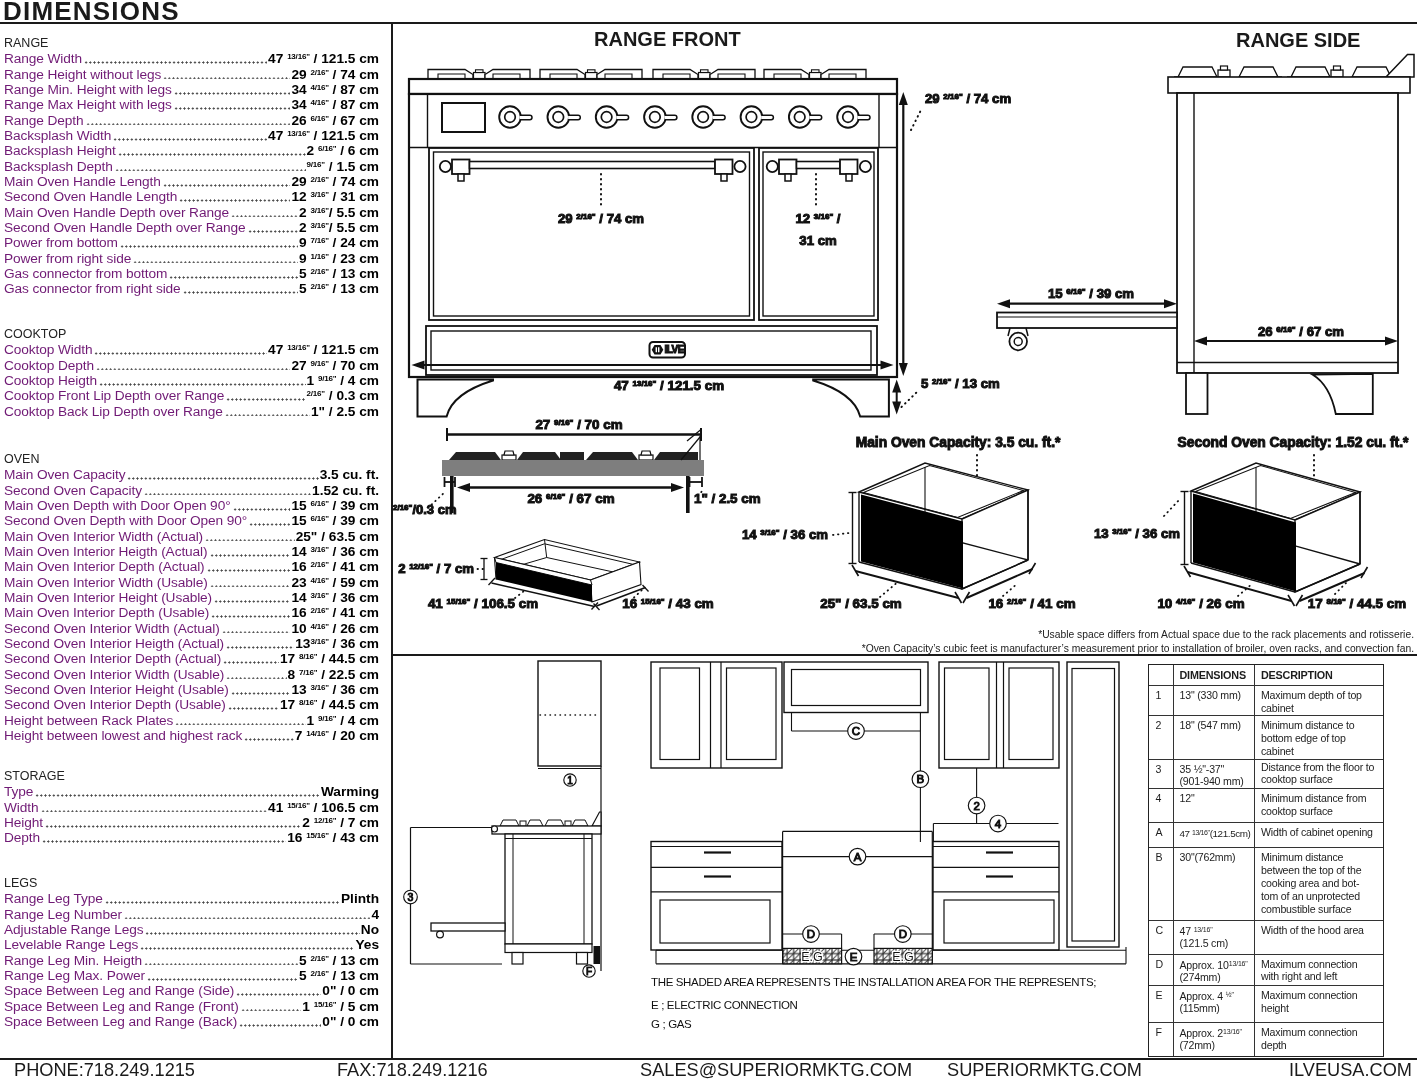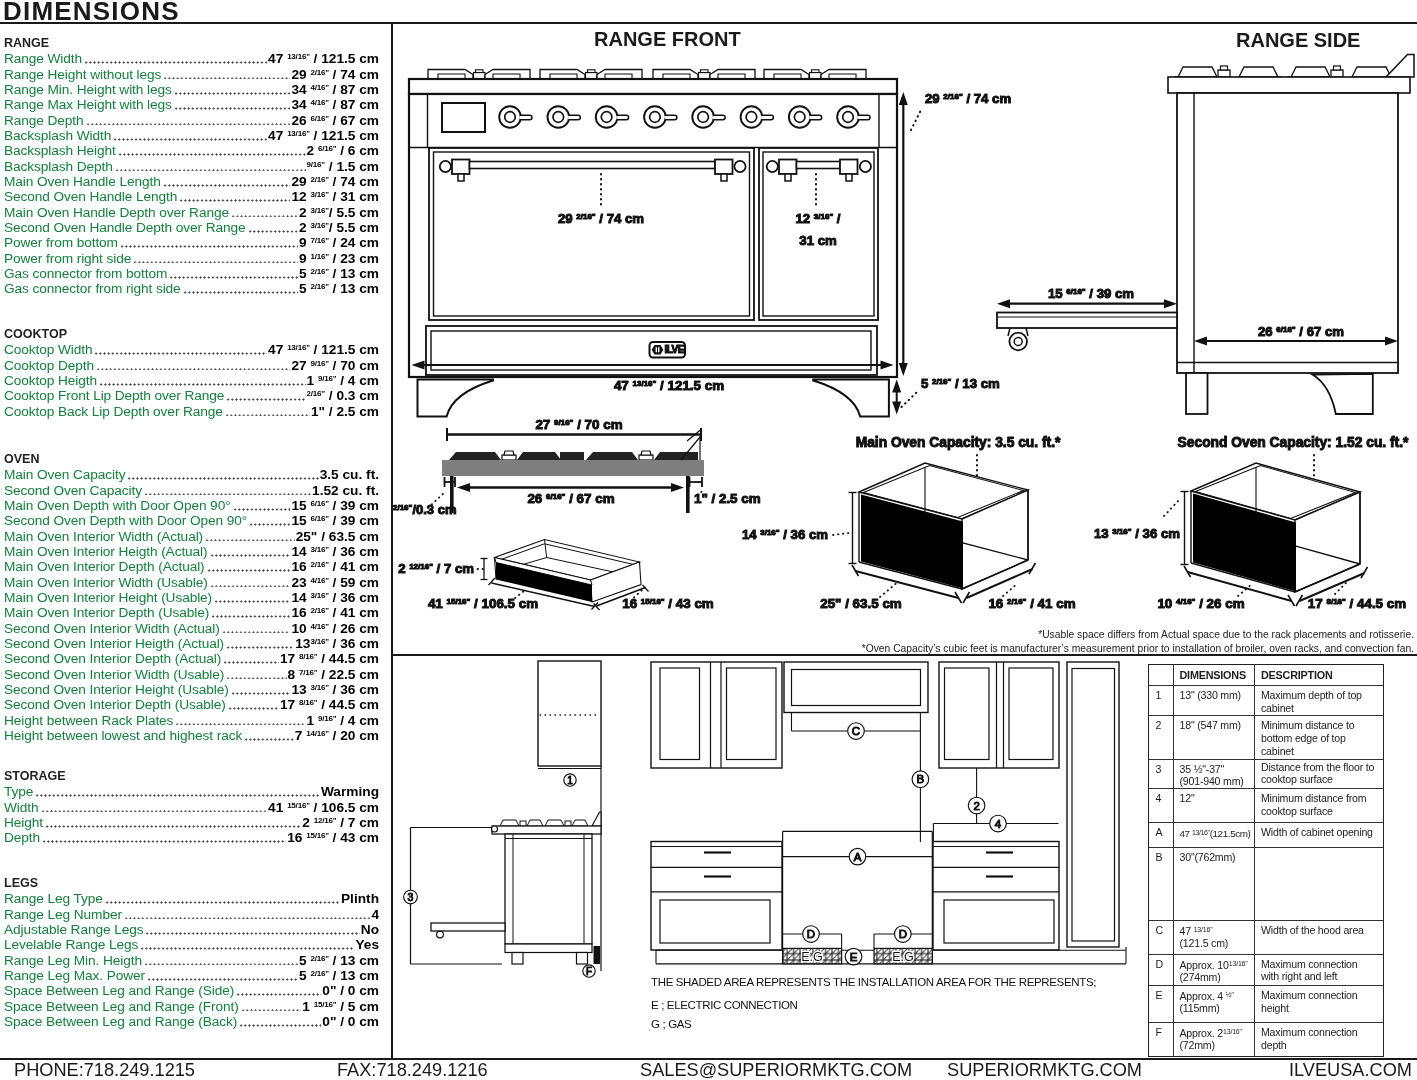--- a/index.html
+++ b/index.html
@@ -1,22 +1,22 @@
 <!DOCTYPE html>
 <html><head><meta charset="utf-8"><title>Dimensions</title>
 <style>
 html,body{margin:0;padding:0;background:#fff}
 .page{position:relative;width:1417px;height:1080px;background:#fff;overflow:hidden;
  font-family:"Liberation Sans",sans-serif;color:#111}
 .title{position:absolute;left:3px;top:-4px;font-size:26px;font-weight:bold;letter-spacing:1.2px;color:#1a1a1a}
 .rule{position:absolute;background:#1a1a1a}
 .sec{position:absolute;left:4px;width:375px}
-.sec .h{font-size:12.5px;font-weight:bold;color:#222;height:15.3px}
+.sec .h{font-size:12.5px;font-weight:normal;color:#222;height:15.3px}
 .r{display:flex;align-items:baseline;height:15.34px;font-size:13.7px;white-space:nowrap}
-.r .l{color:#15803d;letter-spacing:-0.1px}
+.r .l{color:#701a75;letter-spacing:-0.1px}
 .r .d{flex:1;height:2.6px;align-self:flex-end;margin:0 1px 2.6px 2px;min-width:6px;background-image:radial-gradient(circle,#454545 0.8px,transparent 1.05px);background-size:4.2px 2.6px;background-repeat:repeat-x}
 .r .v{font-weight:bold;color:#000}
 .r .v i{font-style:normal;font-size:8px;vertical-align:3.8px;letter-spacing:-0.2px}
 .dtitle{position:absolute;font-size:20px;font-weight:bold;color:#1a1a1a;white-space:nowrap}
 .fn{position:absolute;font-size:10.3px;color:#222;white-space:nowrap;right:3px}
 .itxt{position:absolute;font-size:11.5px;letter-spacing:-0.35px;color:#111;white-space:nowrap}
 .bbar{position:absolute;font-size:18.2px;color:#1a1a1a;top:1060px;white-space:nowrap}
 .tbl{position:absolute;left:1147.5px;top:663.5px;width:234px;height:391.5px;border:1.6px solid #222;background:#fff}
 .tbl .hl{position:absolute;left:0;right:0;height:1.1px;background:#333}
 .tbl .vl{position:absolute;top:0;bottom:0;width:1.1px;background:#333}
@@ -803,20 +803,21 @@
 <div class="c" style="left:31px;top:98px;width:73px">35 ½"-37"<br>(901-940 mm)</div>
 <div class="c" style="left:112.5px;top:96px;width:120px">Distance from the floor to<br>cooktop surface</div>
 <div class="c" style="left:7px;top:127.5px">4</div>
 <div class="c" style="left:31px;top:127.5px;width:73px">12"</div>
 <div class="c" style="left:112.5px;top:127.5px;width:120px">Minimum distance from<br>cooktop surface</div>
 <div class="c" style="left:7px;top:161.5px">A</div>
 <div class="c" style="left:31px;top:161.5px;width:73px"><span style="font-size:9.9px;letter-spacing:-0.4px">47 <i>13/16"</i>(121.5cm)</span></div>
 <div class="c" style="left:112.5px;top:161.5px;width:120px">Width of cabinet opening</div>
 <div class="c" style="left:7px;top:186.5px">B</div>
 <div class="c" style="left:31px;top:186.5px;width:73px">30"(762mm)</div>
+<div class="c" style="left:112.5px;top:186.5px;width:120px">Minimum distance<br>between the top of the<br>cooking area and bot-<br>tom of an unprotected<br>combustible surface</div>
 <div class="c" style="left:7px;top:259.5px">C</div>
 <div class="c" style="left:31px;top:259.5px;width:73px">47 <i>13/16"</i><br>(121.5 cm)</div>
 <div class="c" style="left:112.5px;top:259.5px;width:120px">Width of the hood area</div>
 <div class="c" style="left:7px;top:293px">D</div>
 <div class="c" style="left:31px;top:293px;width:73px">Approx. 10<i>13/16"</i><br>(274mm)</div>
 <div class="c" style="left:112.5px;top:293px;width:120px">Maximum connection<br>with right and left</div>
 <div class="c" style="left:7px;top:324.5px">E</div>
 <div class="c" style="left:31px;top:324.5px;width:73px">Approx. 4 <i>½"</i><br>(115mm)</div>
 <div class="c" style="left:112.5px;top:324.5px;width:120px">Maximum connection<br>height</div>
 <div class="c" style="left:7px;top:361.5px">F</div>

